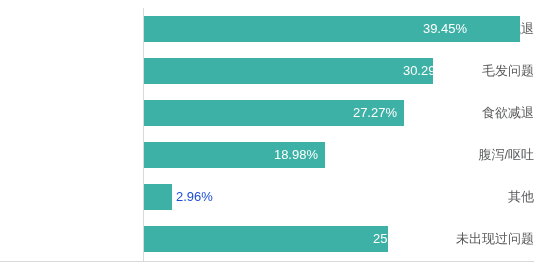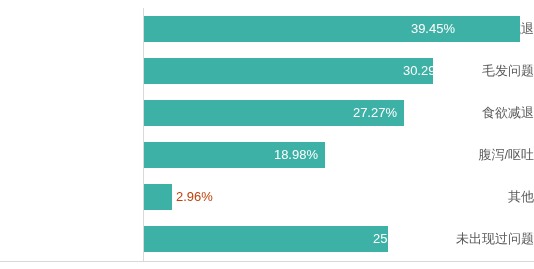--- a/index.html
+++ b/index.html
@@ -94,21 +94,21 @@
 <div id="chart-root">
   <div class="plot-area">
 
     <div class="axis-line vertical"></div>
     <div class="axis-line horizontal"></div>
 
     <div class="bar-row" style="top:8px;">
       <div class="cat-label">食欲减退</div>
       <div class="bar-wrap">
         <div class="bar" style="width:376px;"></div>
-        <div class="bar-value" style="left:0px;width:318px;padding-left:23px;">39.45%</div>
+        <div class="bar-value" style="left:12px;width:318px;padding-left:23px;">39.45%</div>
       </div>
     </div>
 
     <div class="bar-row" style="top:50px;">
       <div class="cat-label">毛发问题</div>
       <div class="bar-wrap">
         <div class="bar" style="width:289px;"></div>
         <div class="bar-value" style="left:0px;width:310px;">30.29%</div>
       </div>
     </div>
@@ -126,21 +126,21 @@
       <div class="bar-wrap">
         <div class="bar" style="width:181px;"></div>
         <div class="bar-value" style="left:0px;width:181px;">18.98%</div>
       </div>
     </div>
 
     <div class="bar-row" style="top:176px;">
       <div class="cat-label">其他</div>
       <div class="bar-wrap">
         <div class="bar" style="width:28px;"></div>
-        <div class="bar-value" style="left:28px;width:60px;text-align:left;padding-left:4px;padding-right:0;color:#c2410c;">2.96%</div>
+        <div class="bar-value" style="left:28px;width:60px;text-align:left;padding-left:4px;padding-right:0;color:#1d4ed8;">2.96%</div>
       </div>
     </div>
 
     <div class="bar-row" style="top:218px;">
       <div class="cat-label">未出现过问题</div>
       <div class="bar-wrap">
         <div class="bar" style="width:244px;"></div>
         <div class="bar-value" style="left:0px;width:280px;">25.57%</div>
       </div>
     </div>

